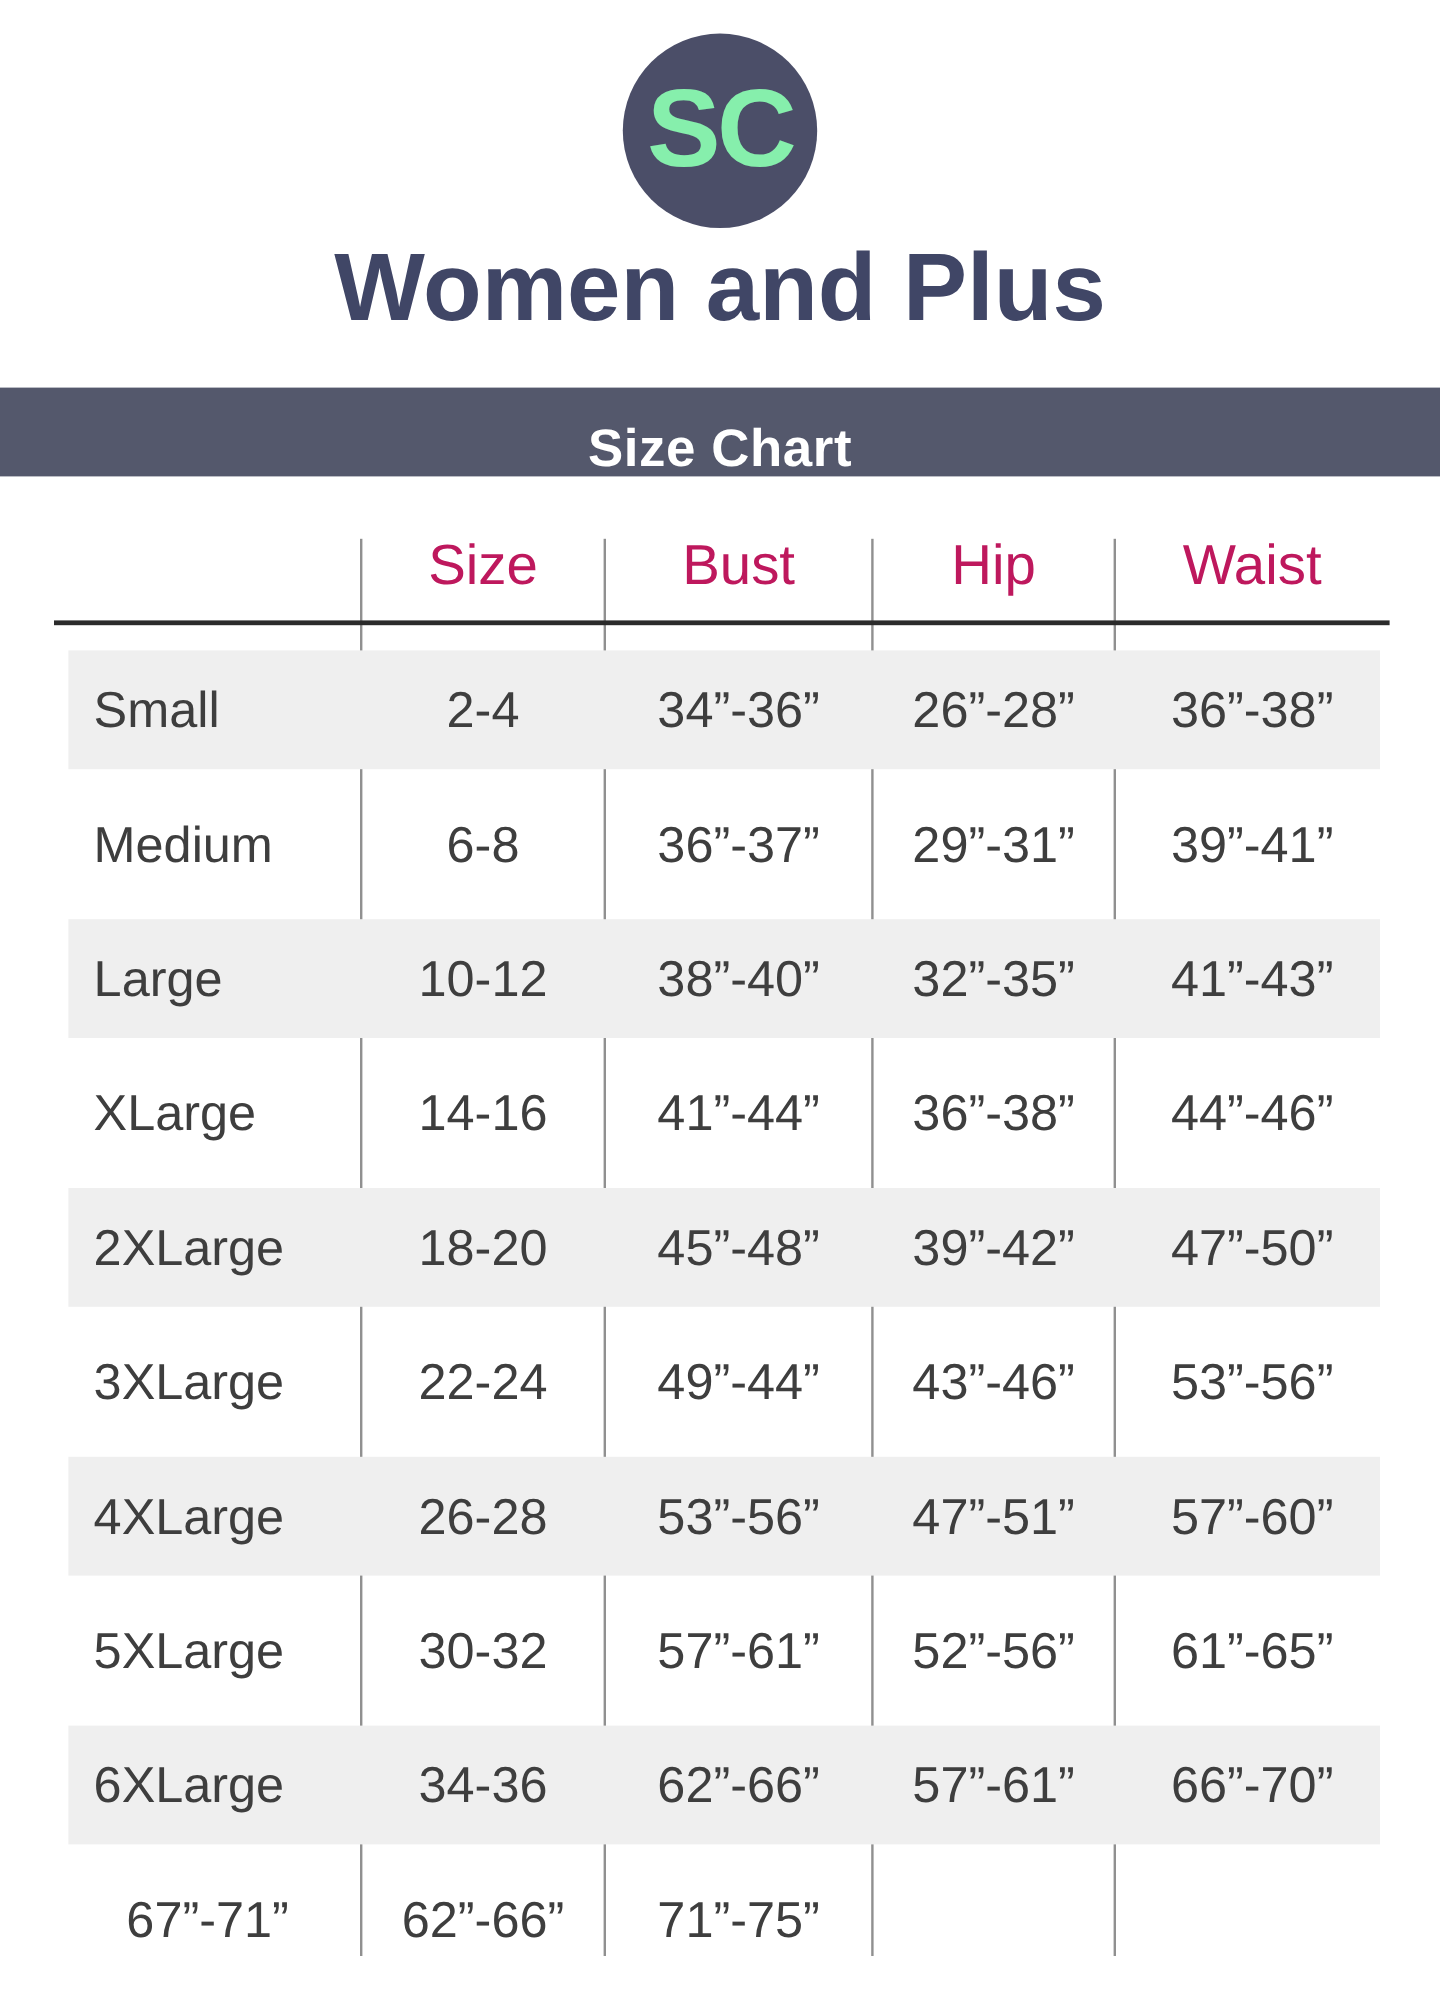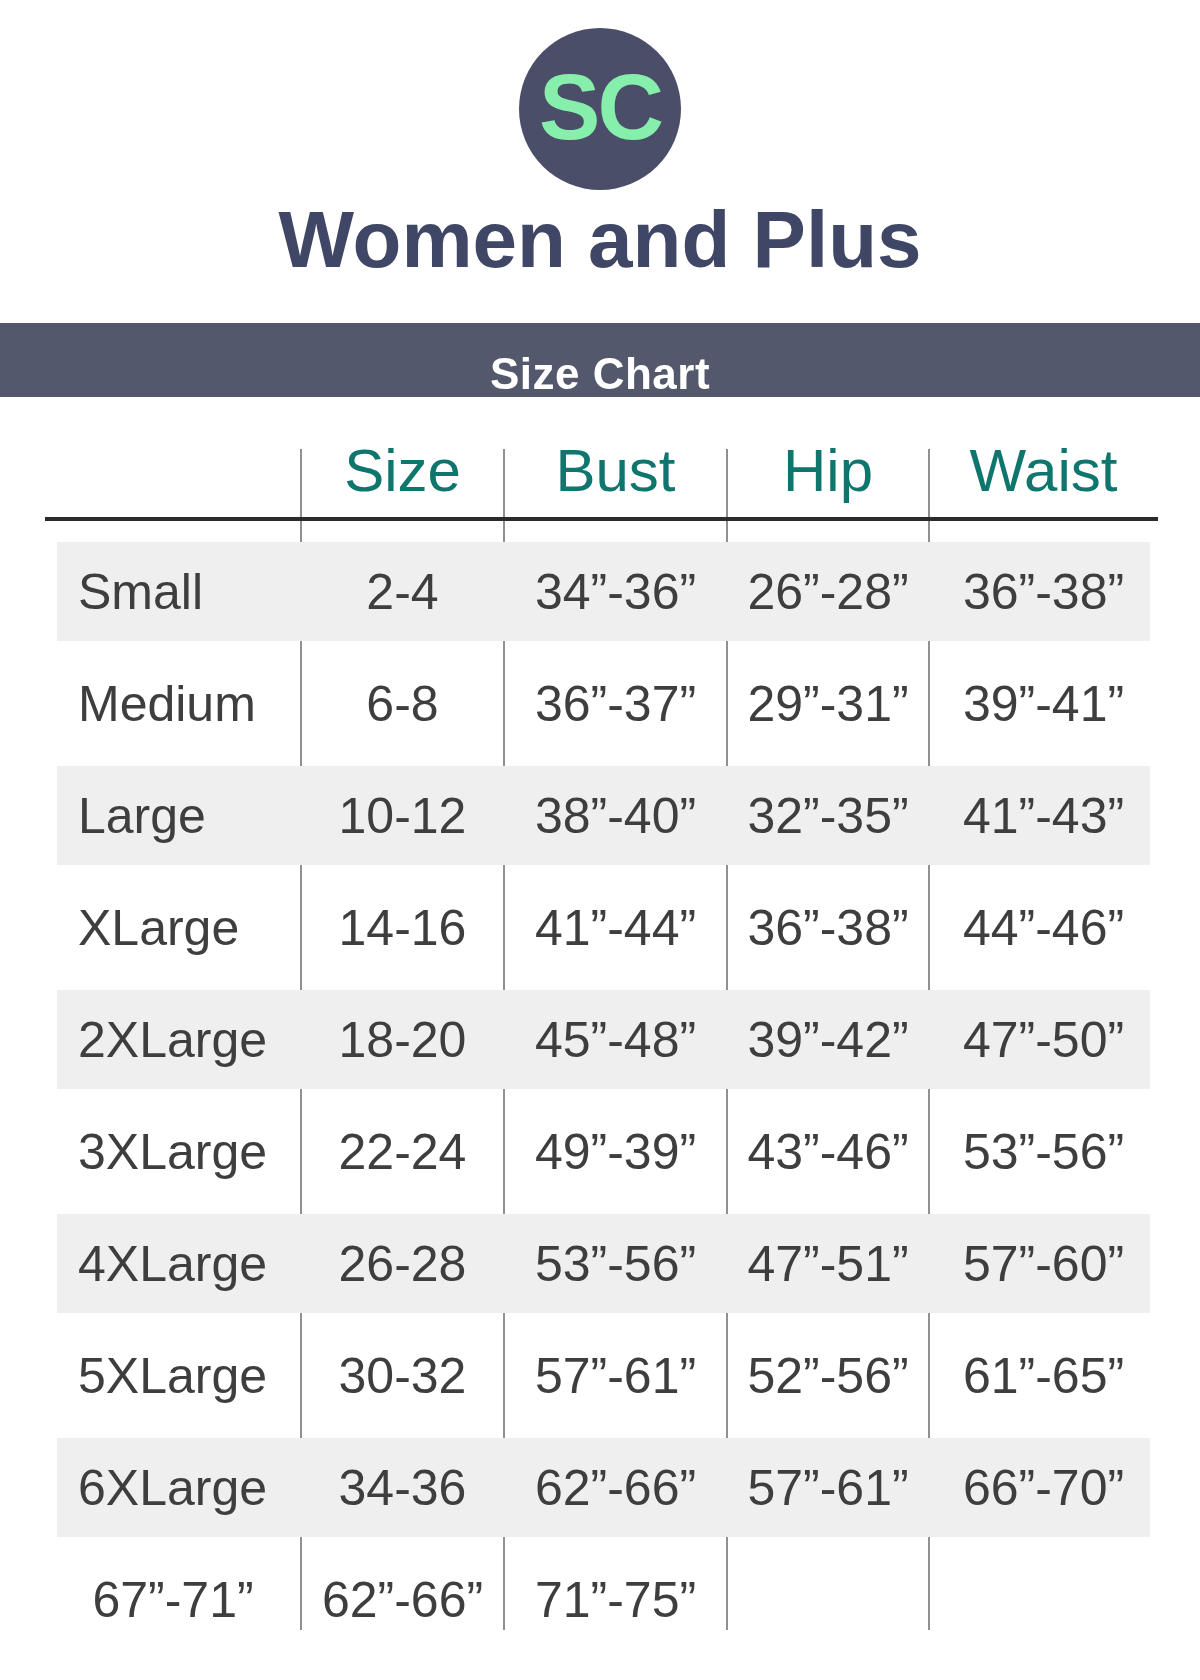--- a/index.html
+++ b/index.html
@@ -73,22 +73,22 @@
   .vline.v4 { left: 883px; }
 
   .thead, .row {
     display: grid;
     grid-template-columns: 256px 203px 223px 202px 229px;
   }
   .thead {
     position: relative; z-index: 2;
     height: 94px;
     border-bottom: 4px solid var(--header_rule, #2B2B2B);
-    font-size: 60px;
-    color: #0f766e;
+    font-size: 47px;
+    color: #be185d;
   }
   .thead .cell {
     display: flex; align-items: center; justify-content: center;
   }
 
   .rows { padding-top: 21px; }
   .row {
     position: relative;
     height: 112px;
     align-items: start;
@@ -98,21 +98,21 @@
     content: "";
     position: absolute;
     left: 12px; right: 8px; top: 0; height: 99px;
     background: var(--row_shade, #EFEFEF);
     z-index: 0;
   }
   .row .cell {
     position: relative; z-index: 1;
     height: 99px;
     display: flex; align-items: center; justify-content: center;
-    font-size: 50px;
+    font-size: 42px;
   }
   .row .cell.row-label {
     justify-content: flex-start;
     padding-left: 33px;
     box-sizing: border-box;
   }
 </style>
 </head>
 <body>
 
@@ -183,21 +183,21 @@
       <div class="cell row-label">2XLarge</div>
       <div class="cell">18-20</div>
       <div class="cell">45”-48”</div>
       <div class="cell">39”-42”</div>
       <div class="cell">47”-50”</div>
     </div>
 
     <div class="row">
       <div class="cell row-label">3XLarge</div>
       <div class="cell">22-24</div>
-      <div class="cell">49”-39”</div>
+      <div class="cell">49”-44”</div>
       <div class="cell">43”-46”</div>
       <div class="cell">53”-56”</div>
     </div>
 
     <div class="row shaded">
       <div class="cell row-label">4XLarge</div>
       <div class="cell">26-28</div>
       <div class="cell">53”-56”</div>
       <div class="cell">47”-51”</div>
       <div class="cell">57”-60”</div>

